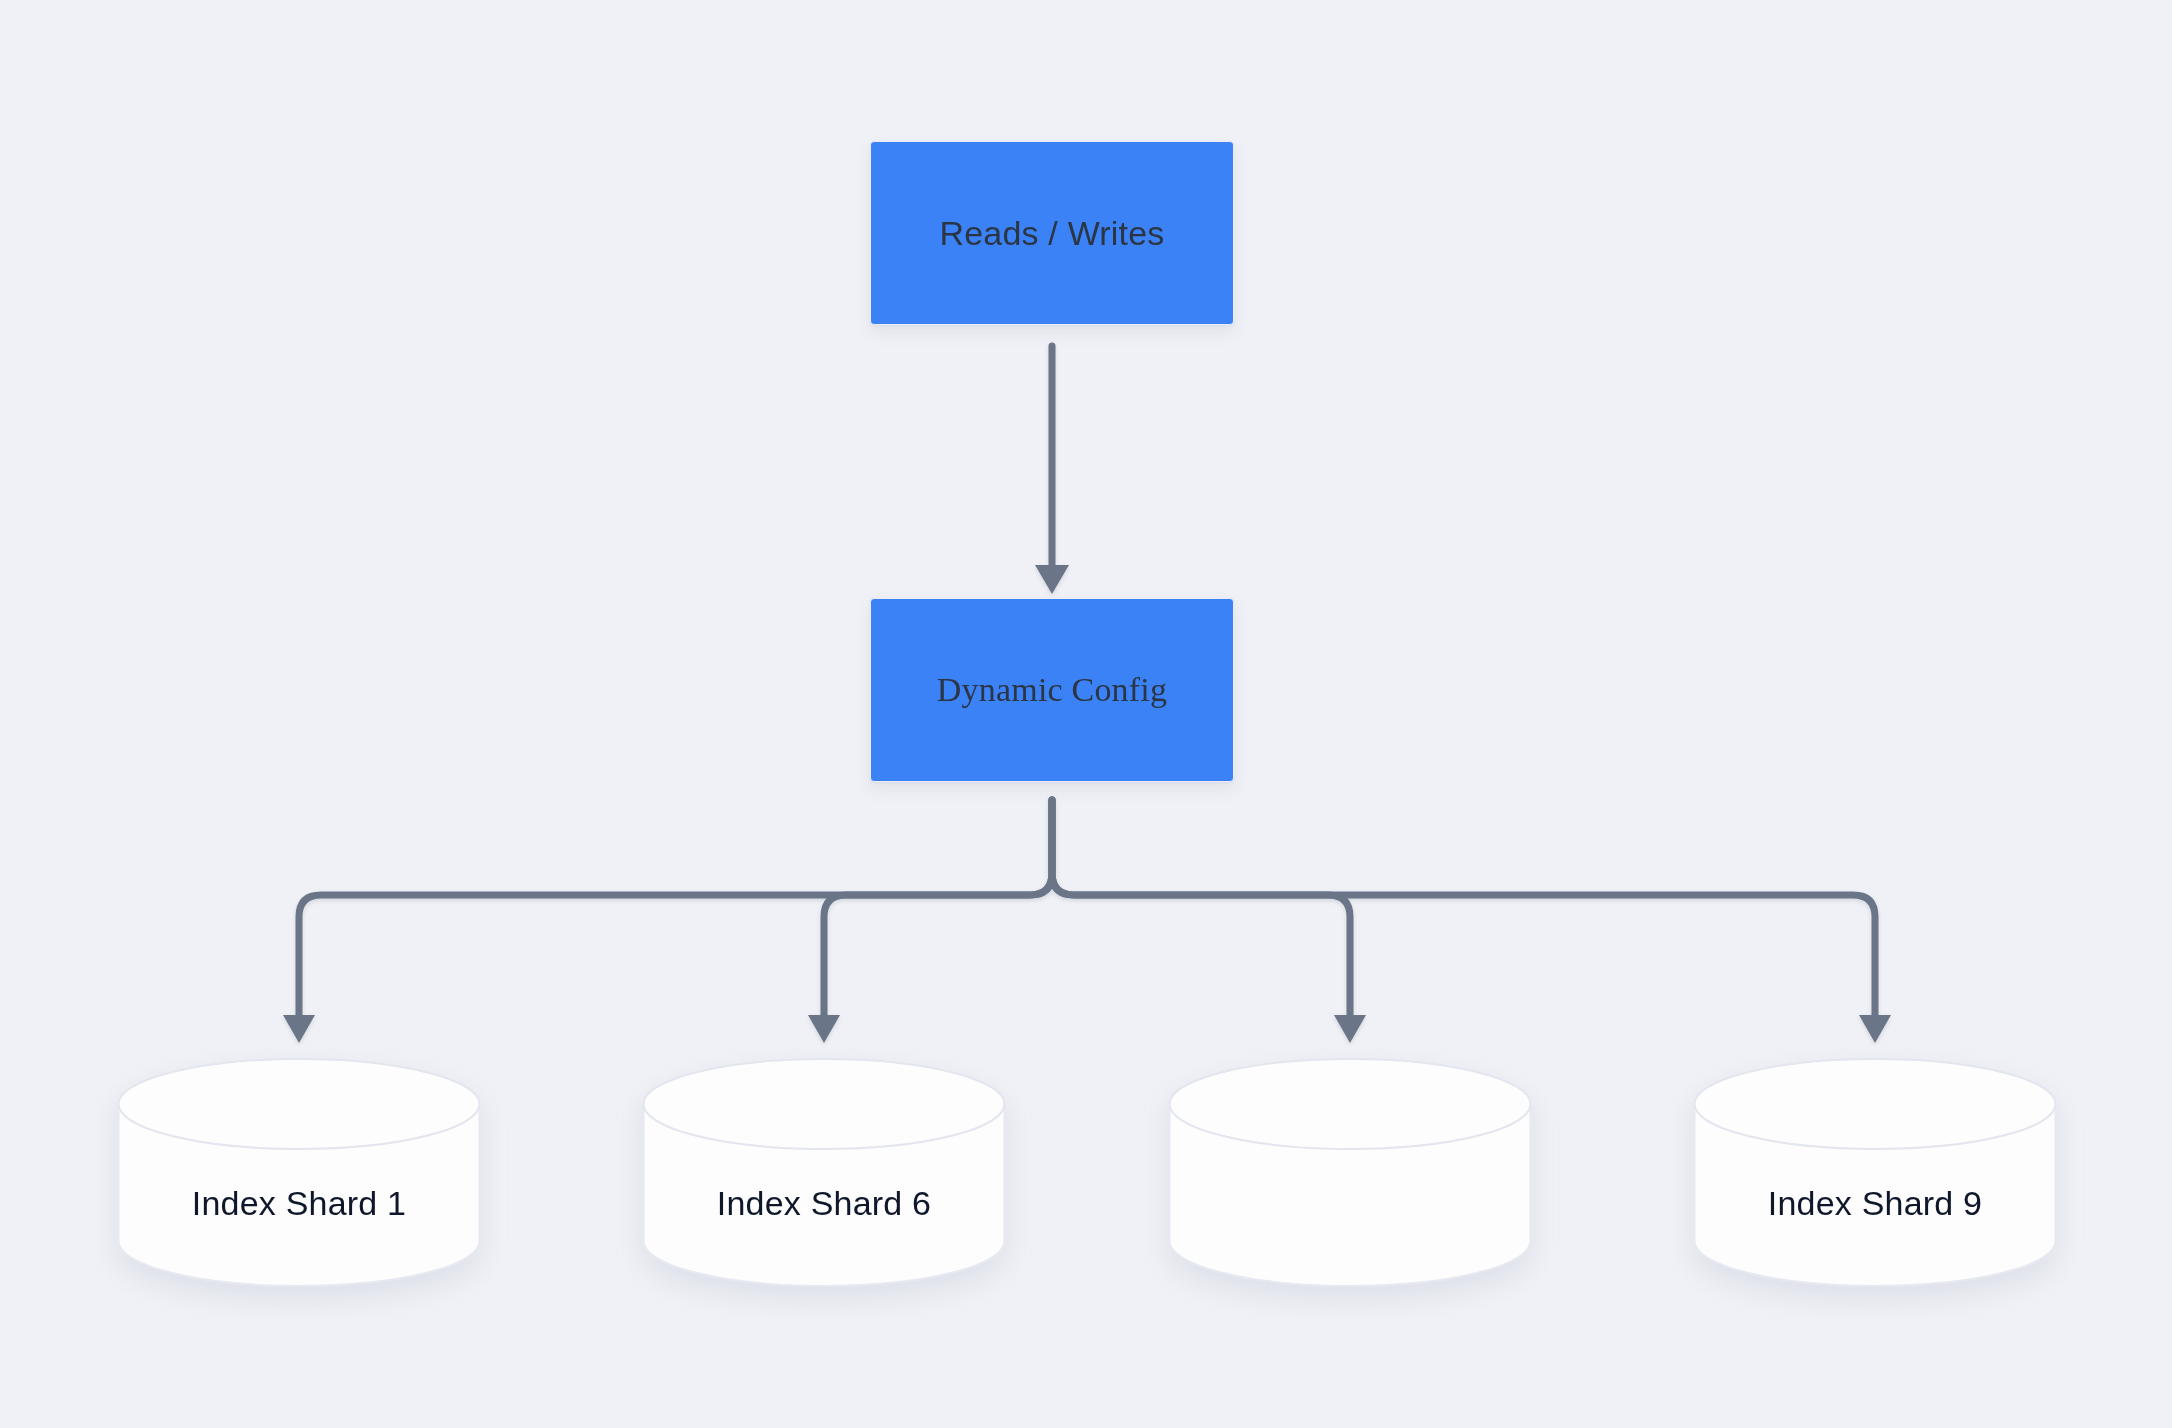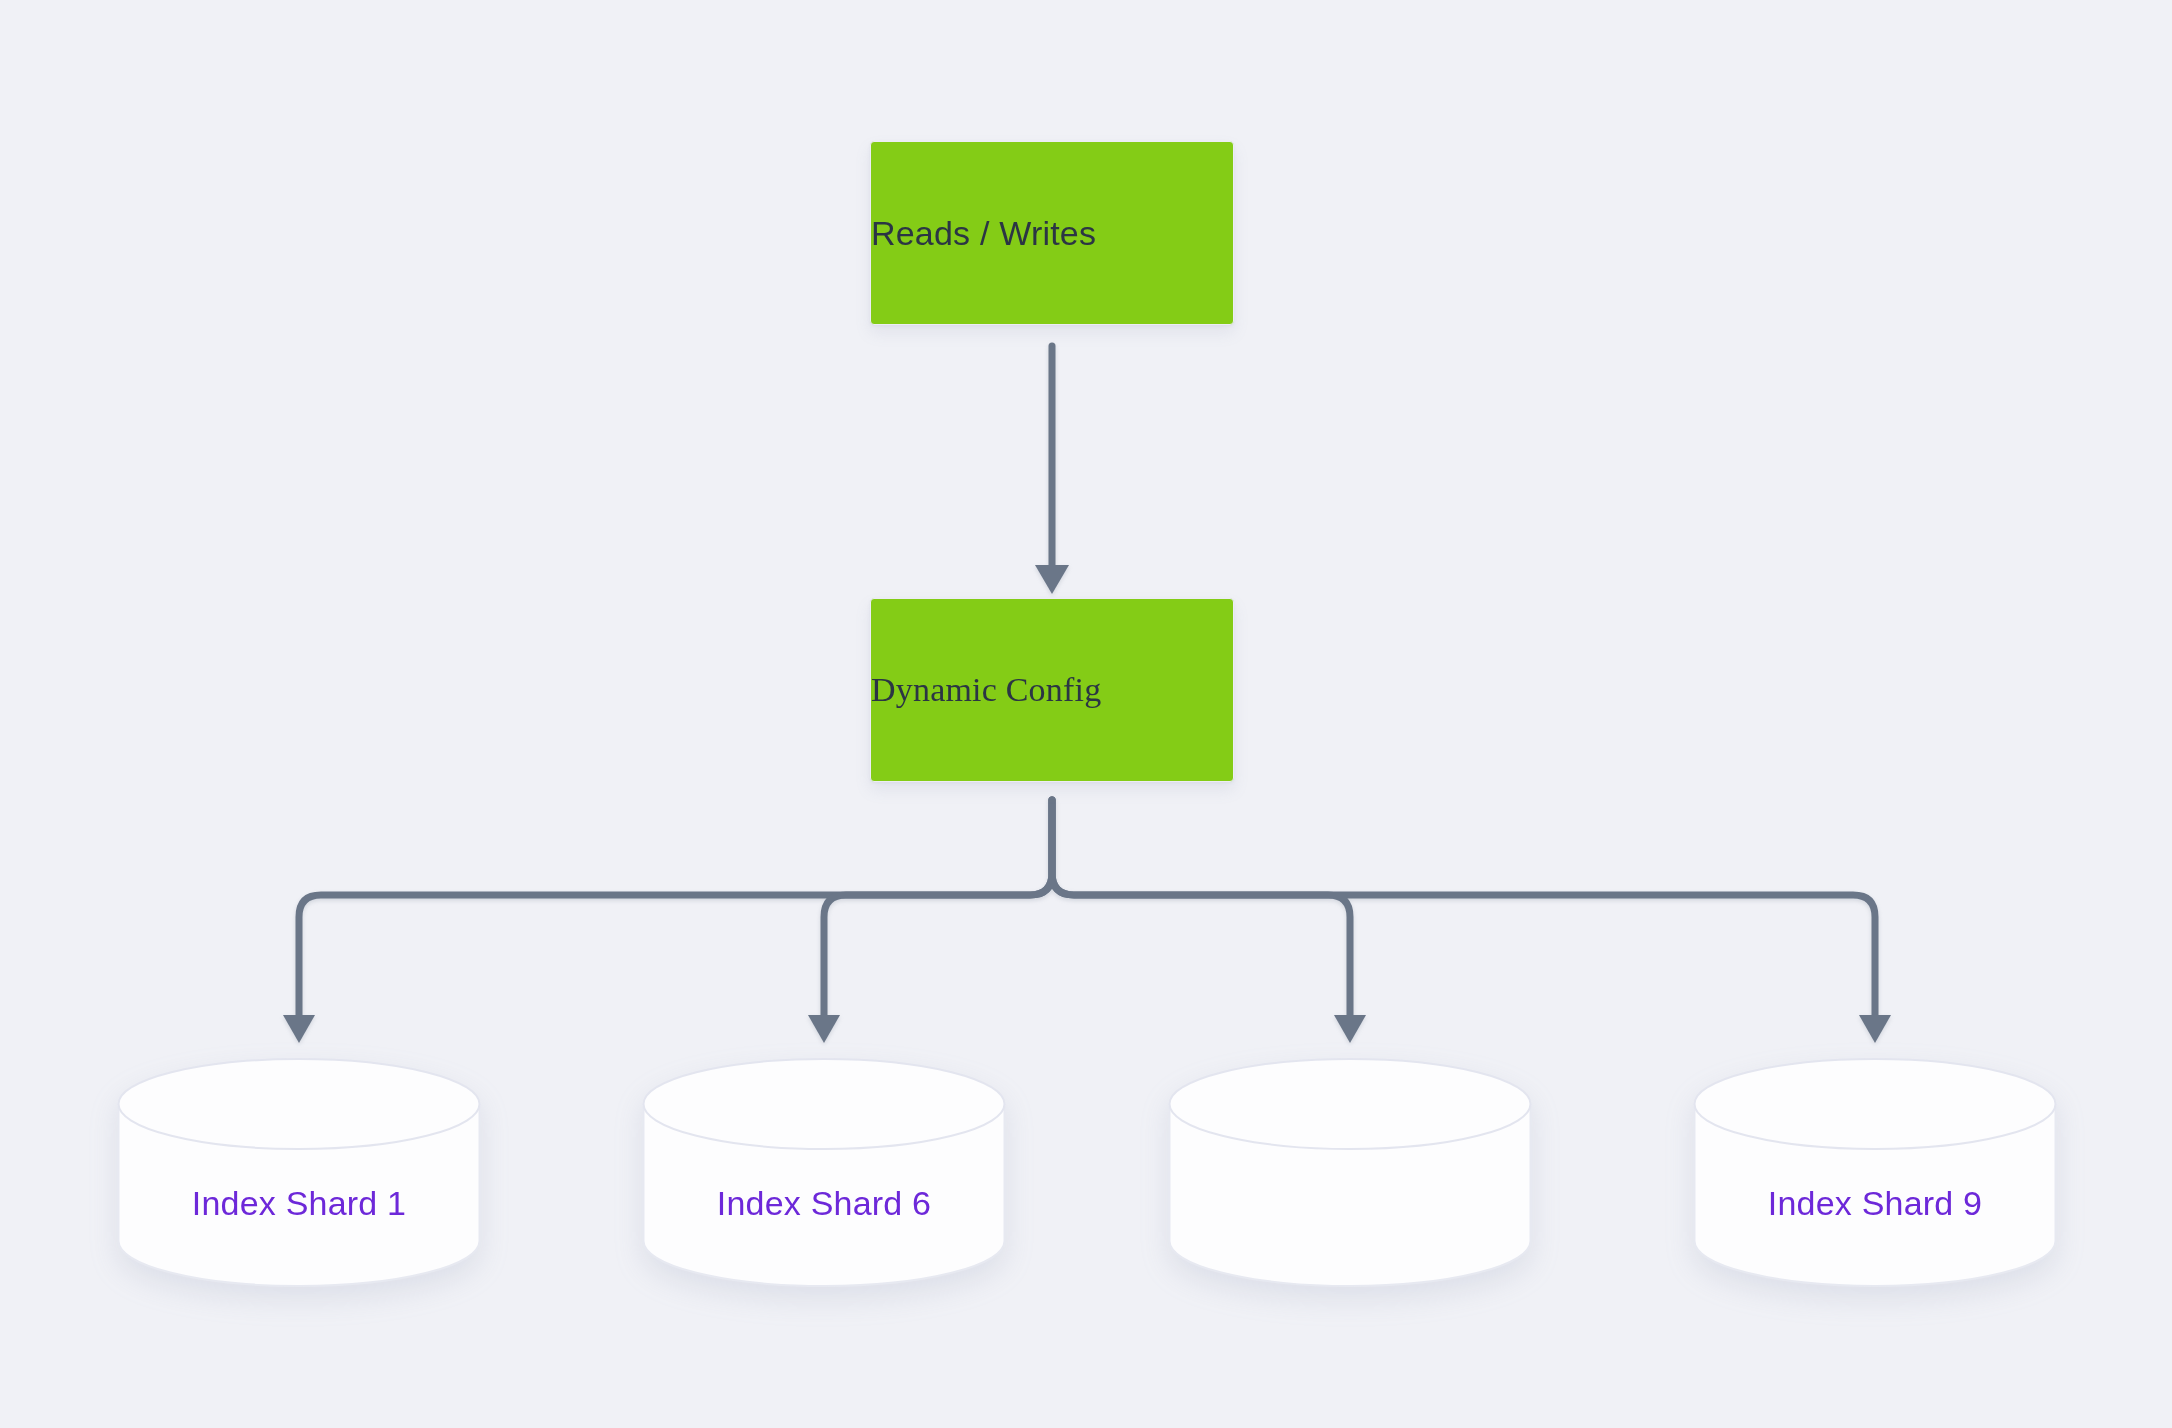--- a/index.html
+++ b/index.html
@@ -29,26 +29,27 @@
     stroke-linejoin: round;
   }
   .connectors polygon {
     fill: #6a7688;
     stroke: none;
   }
   .node-box {
     position: absolute;
     width: 364px;
     height: 184px;
-    background: #84cc16;
+    background: #3b82f6;
     border: 1px solid #ecedf4;
     border-radius: 4px;
     box-shadow: 0 8px 16px rgba(124,134,168,0.12), 0 1px 3px rgba(124,134,168,0.10);
     display: flex;
     align-items: center;
+    justify-content: center;
     box-sizing: border-box;
   }
   .node-label {
     color: #2b3544;
     font-size: 34px;
     font-weight: 500;
     letter-spacing: 0.2px;
     white-space: nowrap;
   }
   .box-reads   { left: 870px; top: 141px; }
@@ -66,21 +67,21 @@
     filter: drop-shadow(0 12px 14px rgba(124,134,168,0.16));
   }
   .cyl-body { fill: #fdfdfe; stroke: #e7e9f1; stroke-width: 2; }
   .cyl-top  { fill: #fdfdfe; stroke: #e3e5ef; stroke-width: 2; }
   .cyl-label {
     position: absolute;
     left: 0;
     top: 127px;
     width: 100%;
     text-align: center;
-    color: #6d28d9;
+    color: #0f172a;
     font-size: 34px;
     font-weight: 500;
     letter-spacing: 0.2px;
     white-space: nowrap;
   }
   .cyl-1 { left: 116px; }
   .cyl-2 { left: 641px; }
   .cyl-3 { left: 1167px; }
   .cyl-4 { left: 1692px; }
 </style>

